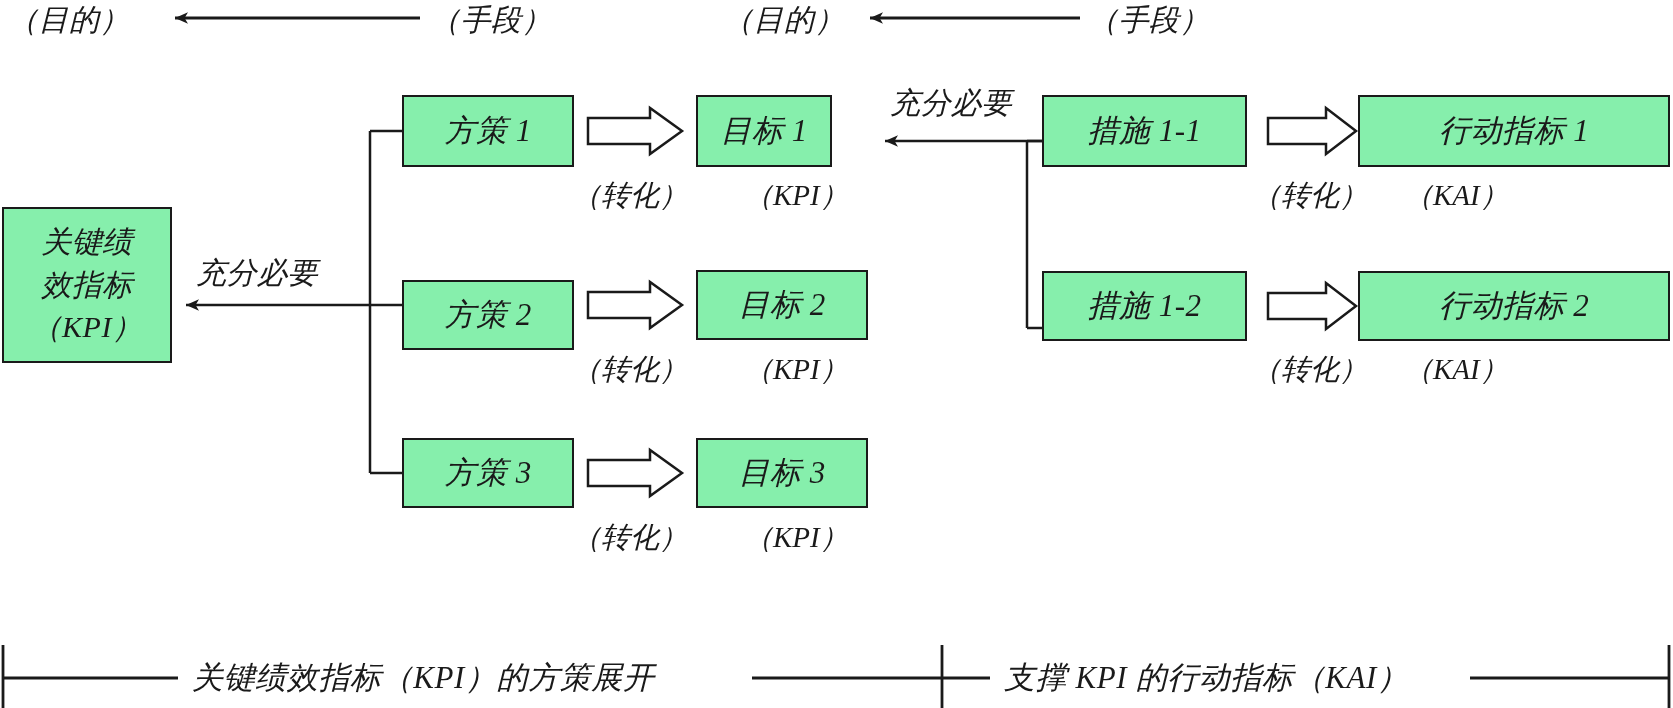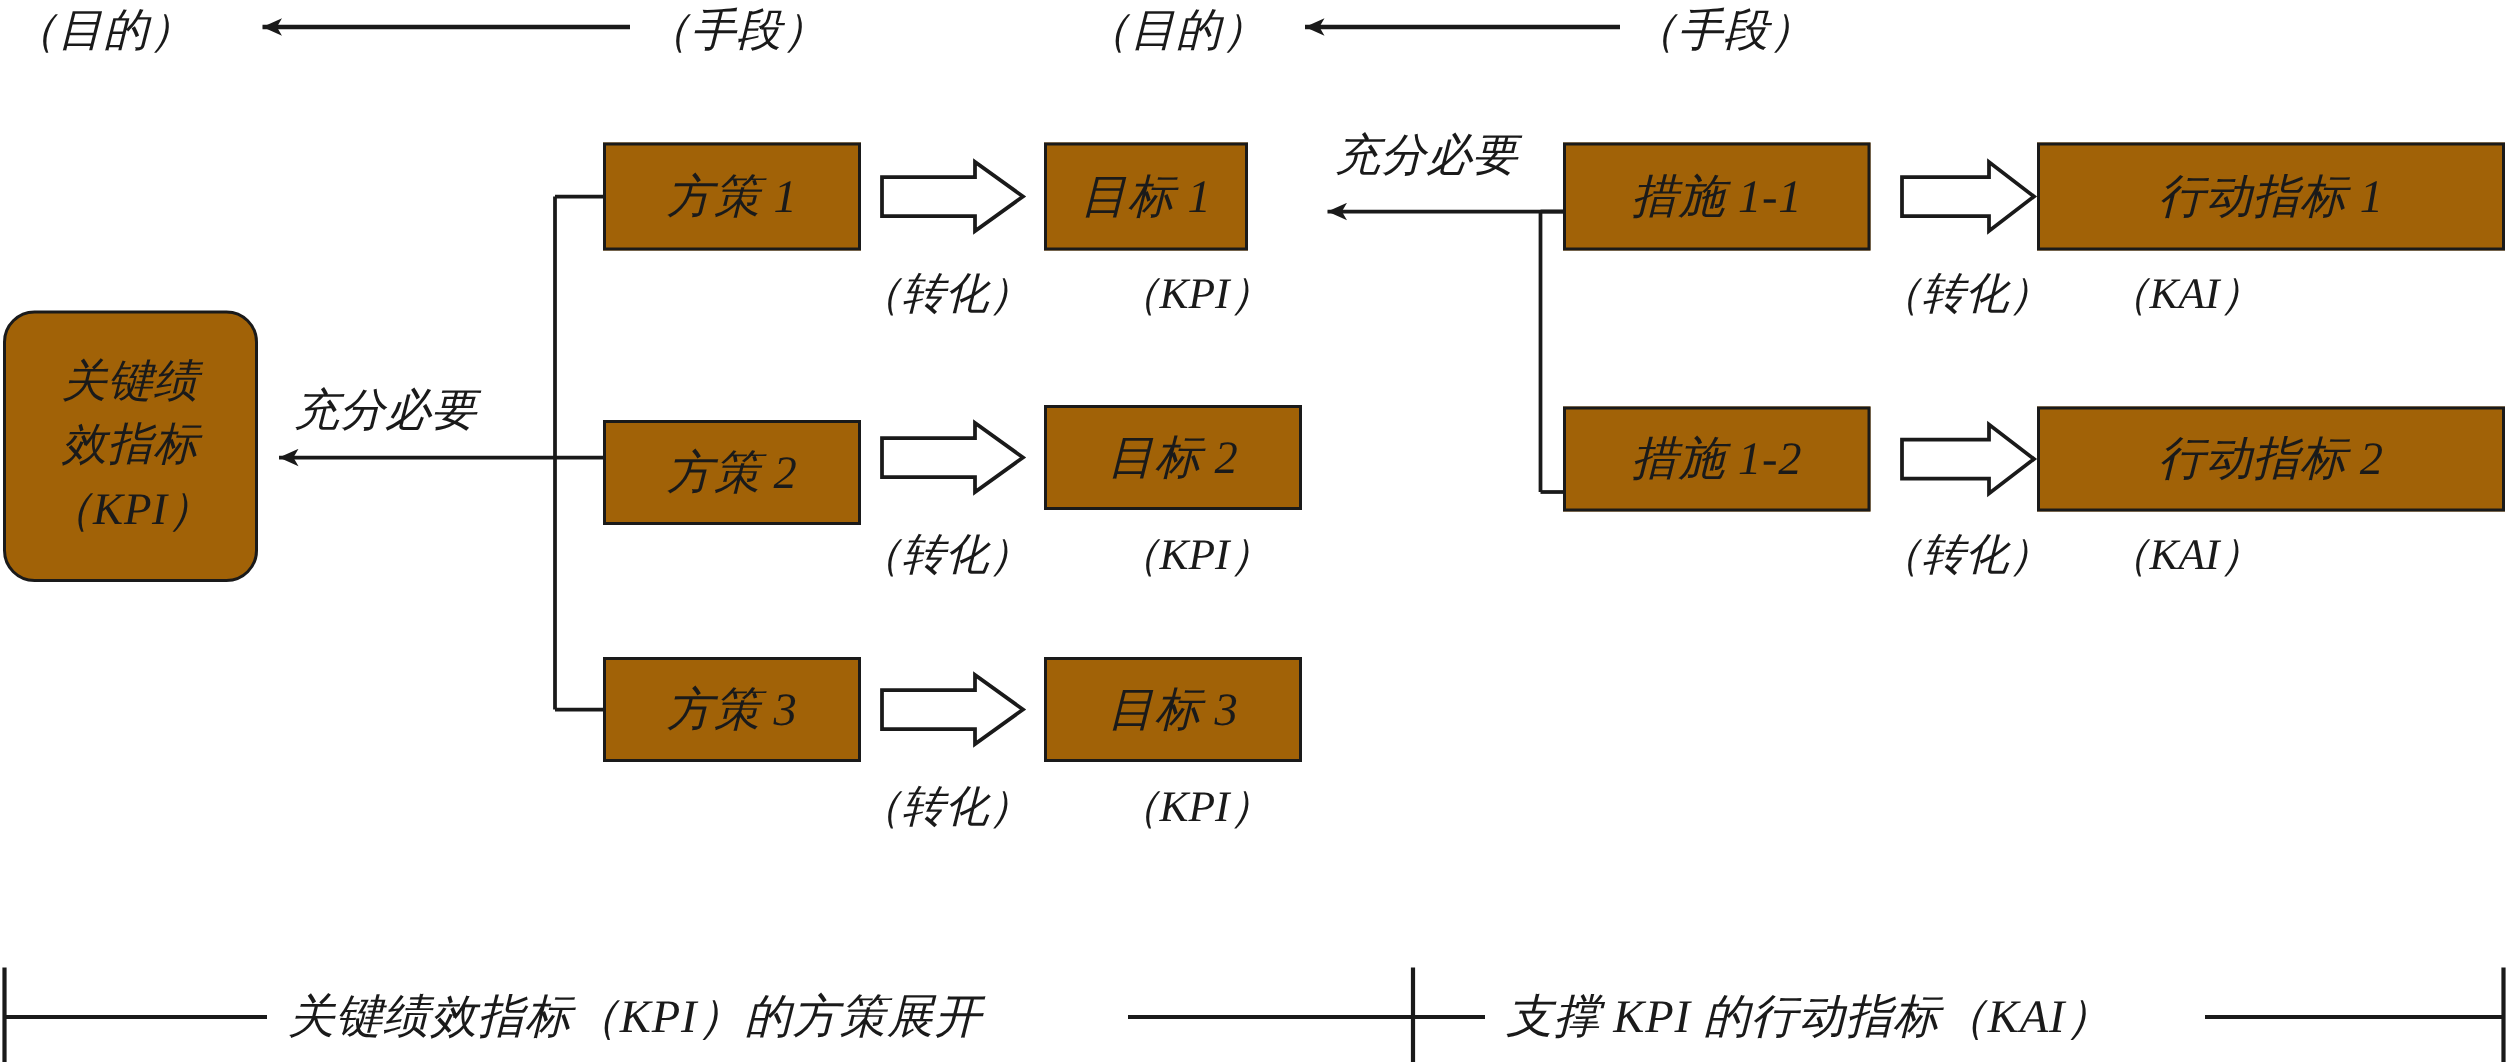--- a/index.html
+++ b/index.html
@@ -15,21 +15,21 @@
     position: relative;
     width: 1673px;
     height: 708px;
     background: #ffffff;
     overflow: hidden;
     font-style: italic;
   }
   .box {
     position: absolute;
     border: 2.5px solid #1a1a1a;
-    background: #a16207;
+    background: #86efac;
     display: flex;
     align-items: center;
     justify-content: center;
     box-sizing: border-box;
     font-size: 31px;
     line-height: 1.28;
     letter-spacing: 0.5px;
     white-space: pre-line;
     text-align: center;
   }
@@ -66,21 +66,21 @@
 </head>
 <body>
 
 <div id="canvas">
 
   <div class="lbl" style="left:8px; top:0px;">（目的）</div>
   <div class="lbl" style="left:430px; top:0px;">（手段）</div>
   <div class="lbl" style="left:723px; top:0px;">（目的）</div>
   <div class="lbl" style="left:1088px; top:0px;">（手段）</div>
 
-  <div class="box tall" style="left:2px; top:207px; width:170px; height:181px;border-radius:21px;"><span><span>关键绩</span><br><span>效指标</span><br><span>（KPI）</span></span></div>
+  <div class="box tall" style="left:2px; top:207px; width:170px; height:156px;"><span><span>关键绩</span><br><span>效指标</span><br><span>（KPI）</span></span></div>
 
   <div class="box" style="left:402px; top:95px; width:172px; height:72px;"><span>方策 1</span></div>
   <div class="box" style="left:402px; top:280px; width:172px; height:70px;"><span>方策 2</span></div>
   <div class="box" style="left:402px; top:438px; width:172px; height:70px;"><span>方策 3</span></div>
 
   <div class="box" style="left:696px; top:95px; width:136px; height:72px;"><span>目标 1</span></div>
   <div class="box" style="left:696px; top:270px; width:172px; height:70px;"><span>目标 2</span></div>
   <div class="box" style="left:696px; top:438px; width:172px; height:70px;text-align:center;"><span>目标 3</span></div>
 
   <div class="box" style="left:1042px; top:95px; width:205px; height:72px;"><span>措施 1-1</span></div>

